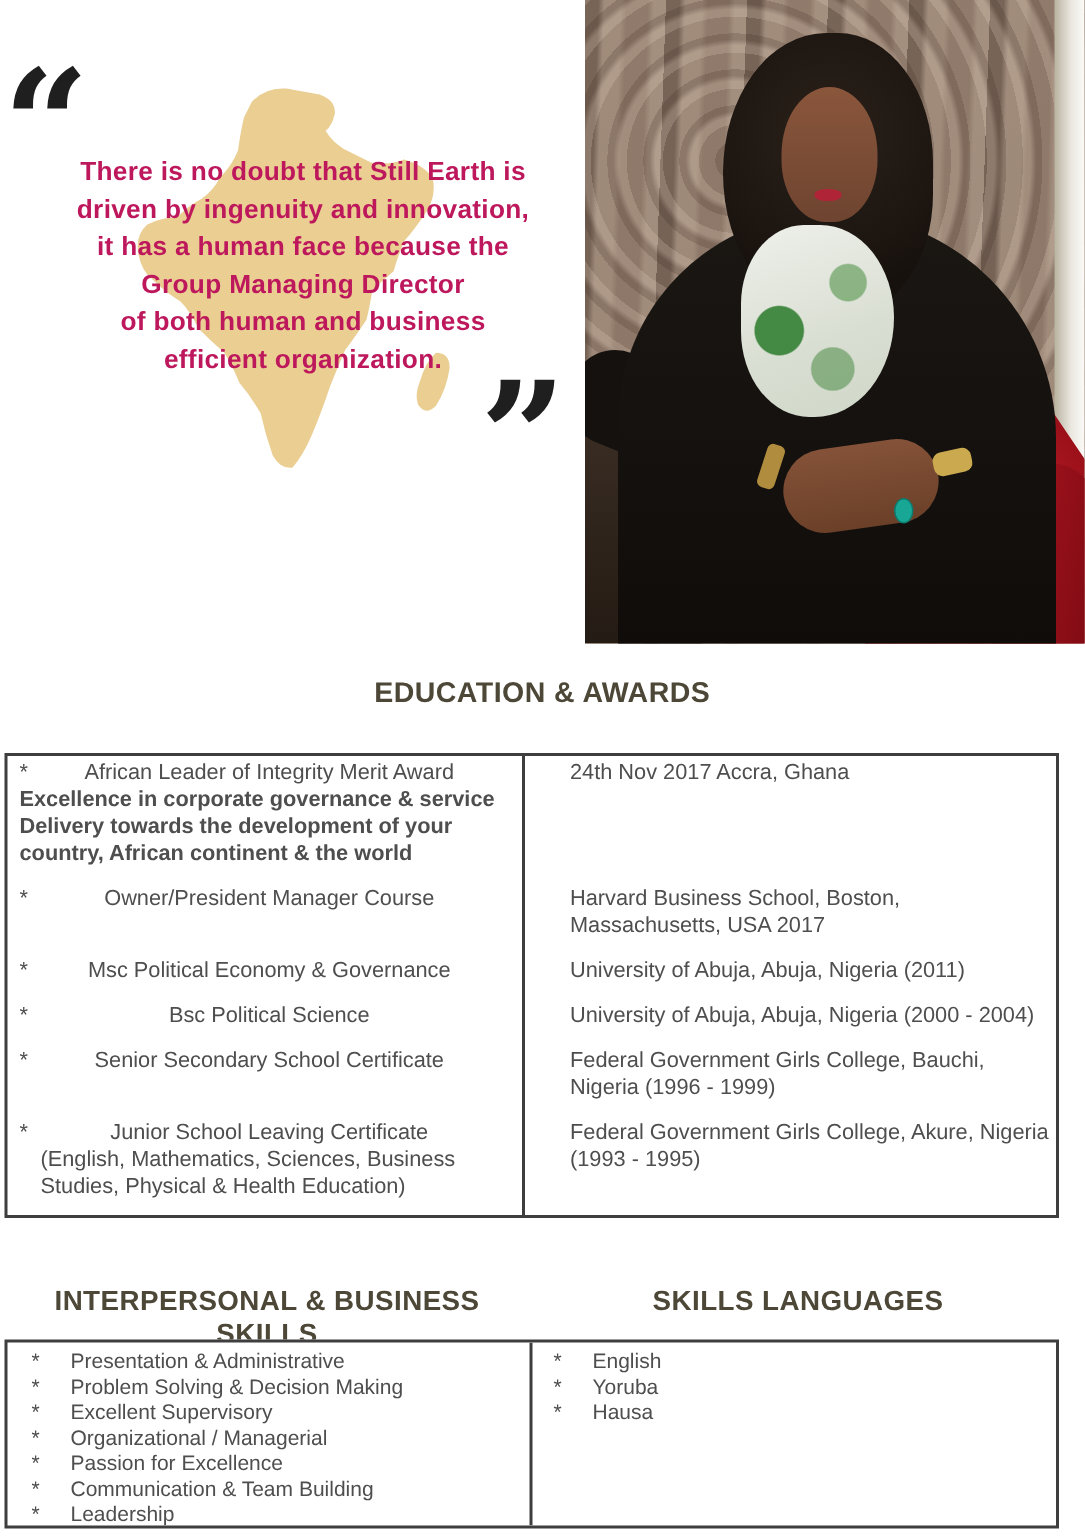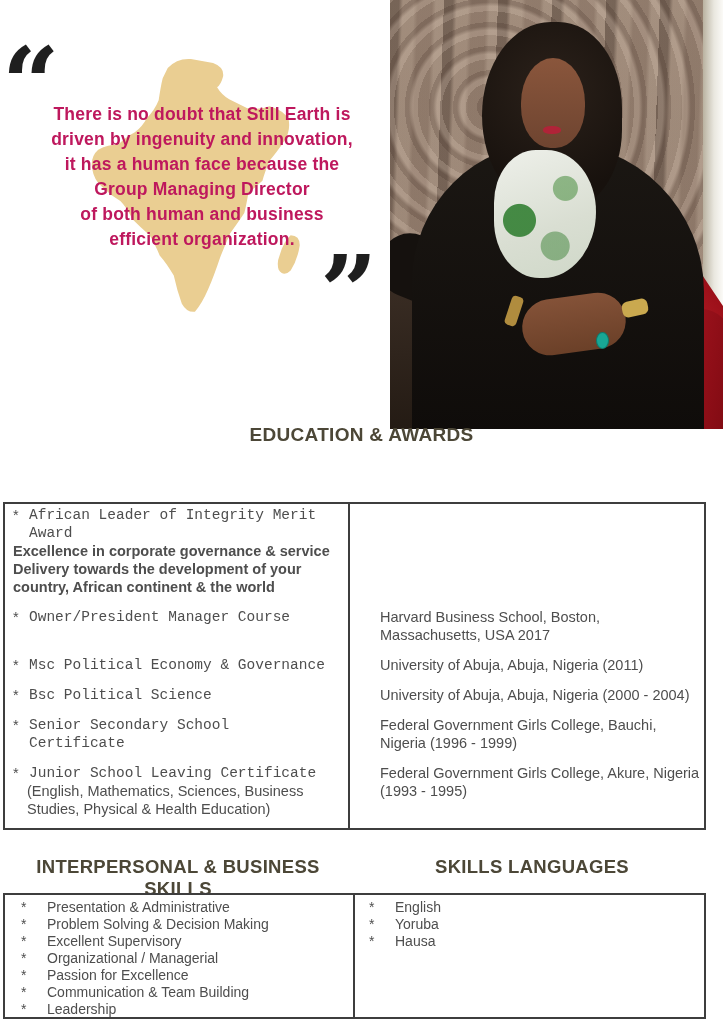--- a/index.html
+++ b/index.html
@@ -69,38 +69,38 @@
   .bracelet { position: absolute; left: 232px; top: 300px; width: 26px; height: 16px;
     background: #caa94f; border-radius: 6px; transform: rotate(-12deg); }
   .ring { position: absolute; left: 206px; top: 332px; width: 13px; height: 17px;
     background: #18a795; border-radius: 50%; border: 1px solid #0e7a6d; }
 
   
   .section-heading {
     position: absolute; text-align: center; font-weight: bold;
     color: #4c4737; letter-spacing: 0.3px;
   }
-  .edu-heading { left: 0; top: 424px; width: 723px; font-size: 19px; }
+  .edu-heading { left: 0; top: 452px; width: 723px; font-size: 19px; }
   .skills-heading { left: 0; top: 856px; width: 356px; font-size: 18.5px; }
   .lang-heading { left: 356px; top: 856px; width: 352px; font-size: 18.5px; }
 
   
   .edu-table {
     position: absolute; left: 3px; top: 502px; width: 703px;
     border: 2px solid #3e3e3e; background: #fff;
     font-size: 14.5px; line-height: 18px; color: #4e4e4e;
   }
   .edu-row { display: flex; }
   .edu-cell-left {
     width: 345px; border-right: 2px solid #3e3e3e;
     padding: 2px 12px 10px 8px; position: relative;
   }
   .edu-cell-right { flex: 1; padding: 2px 2px 10px 30px; }
   .bullet { position: absolute; left: 8px; top: 2px; }
-  .edu-title { text-align: left; padding: 0 6px 0 16px; font-family: Liberation Mono, monospace; }
+  .edu-title { text-align: center; padding: 0 6px 0 16px; }
   .edu-detail.ta-left { text-align: left; font-weight: bold; }
   .edu-detail.ta-center { text-align: left; padding: 0 4px 0 14px; }
 
   
   .bottom-table {
     position: absolute; left: 3px; top: 893px; width: 703px; height: 126px;
     border: 2px solid #3e3e3e; display: flex; background: #fff;
     font-size: 14px; line-height: 17px; color: #4e4e4e; overflow: hidden;
   }
   .skills-cell { width: 350px; border-right: 2px solid #3e3e3e; padding: 4px 4px 0 16px; }
@@ -150,20 +150,21 @@
 
 <div class="section-heading edu-heading">EDUCATION &amp; AWARDS</div>
 
 <div class="edu-table">
     <div class="edu-row">
       <div class="edu-cell-left">
         <span class="bullet">*</span>
         <div class="edu-title">African Leader of Integrity Merit Award</div>
         <div class="edu-detail ta-left">Excellence in corporate governance &amp; service Delivery towards the development of your country, African continent &amp; the world</div>
       </div>
+      <div class="edu-cell-right">24th Nov 2017 Accra, Ghana</div>
     </div>
     <div class="edu-row">
       <div class="edu-cell-left">
         <span class="bullet">*</span>
         <div class="edu-title">Owner/President Manager Course</div>
       </div>
       <div class="edu-cell-right">Harvard Business School, Boston, Massachusetts, USA 2017</div>
     </div>
     <div class="edu-row">
       <div class="edu-cell-left">

